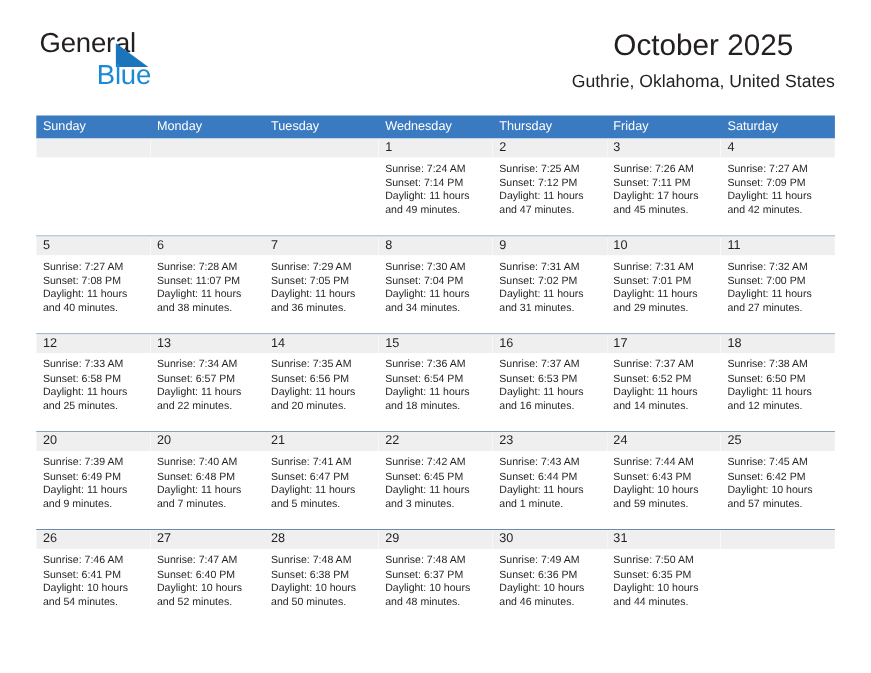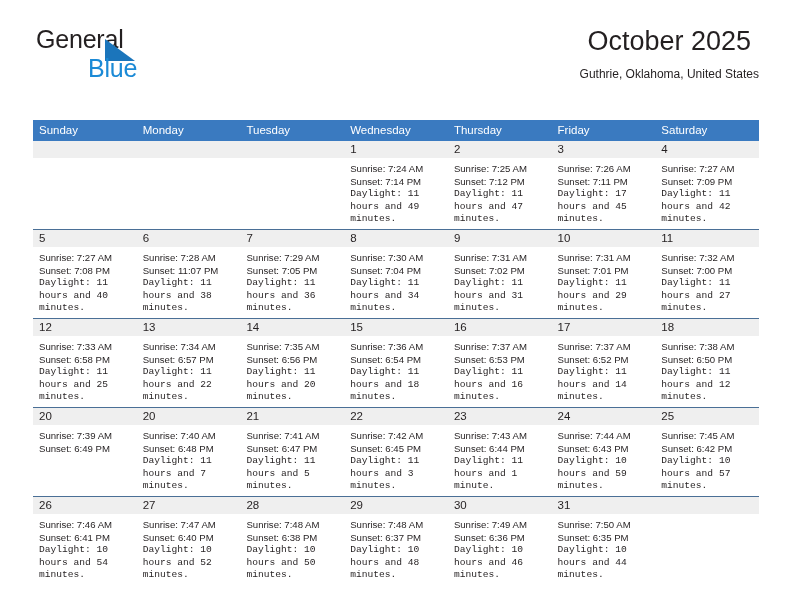--- a/index.html
+++ b/index.html
@@ -74,33 +74,32 @@
   }
   .cal-title {
     font-size: 27px;
     font-weight: normal;
     color: #231f20;
     line-height: 34px;
     white-space: nowrap;
   }
   .cal-subtitle {
     margin-top: 8px;
-    font-size: 12px;
+    font-size: 16px;
     color: #231f20;
     line-height: 17px;
     white-space: nowrap;
   }
 
   
   .calendar {
     position: absolute;
     left: 33px;
     top: 105px;
     width: 726px;
-    margin-top: 15px;
   }
   .dow-row {
     display: flex;
     background: #3a7ac0;
     height: 21px;
   }
   .dow {
     flex: 1 1 0;
     color: #ffffff;
     font-size: 11.5px;
@@ -141,21 +140,20 @@
     padding: 5px 6px 0 6px;
     font-size: 9.6px;
     line-height: 12.6px;
     color: #231f20;
   }
   .day-info div {
     white-space: nowrap;
   }
   .day-info .daylight {
     white-space: normal;
-    font-family: Liberation Mono, monospace;
   }
 </style>
 </head>
 <body>
 
 <div class="page">
 
   <div class="topbar">
 
     <div class="brand">
@@ -340,20 +338,21 @@
               <div class="daylight">Daylight: 11 hours and 12 minutes.</div>
             </div>
           </div>
         </div>
         <div class="week">
           <div class="day">
             <div class="day-num-band">20</div>
             <div class="day-info">
               <div>Sunrise: 7:39 AM</div>
               <div>Sunset: 6:49 PM</div>
+              <div class="daylight">Daylight: 11 hours and 9 minutes.</div>
             </div>
           </div>
           <div class="day">
             <div class="day-num-band">20</div>
             <div class="day-info">
               <div>Sunrise: 7:40 AM</div>
               <div>Sunset: 6:48 PM</div>
               <div class="daylight">Daylight: 11 hours and 7 minutes.</div>
             </div>
           </div>

